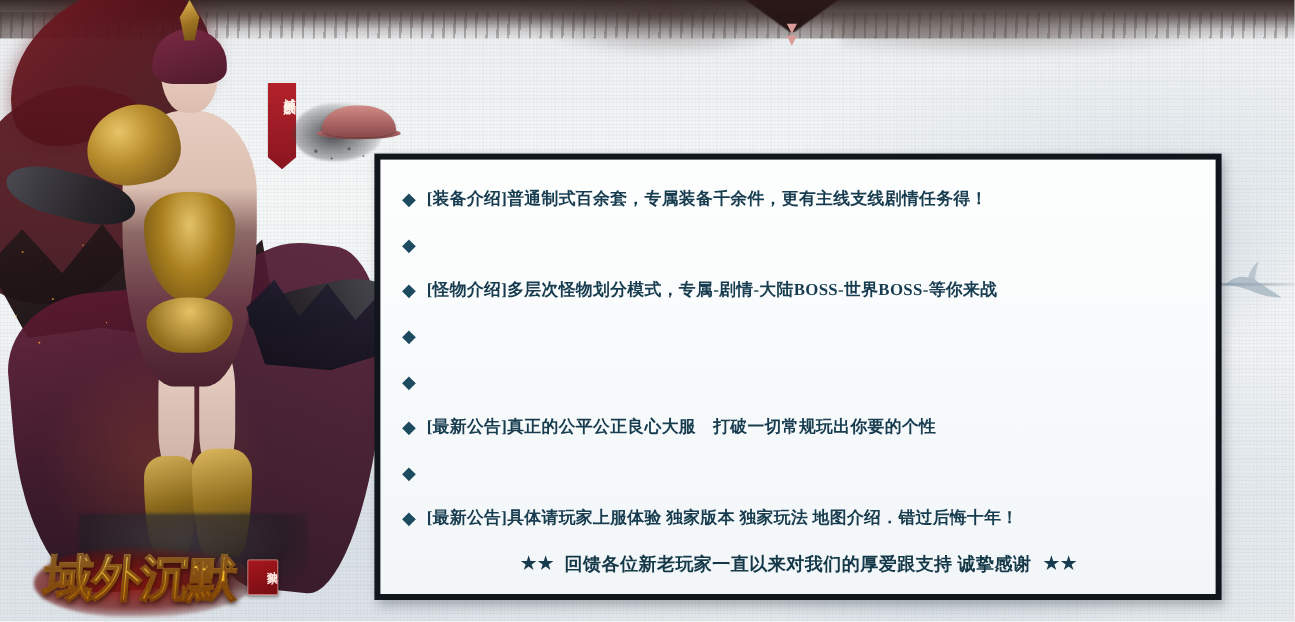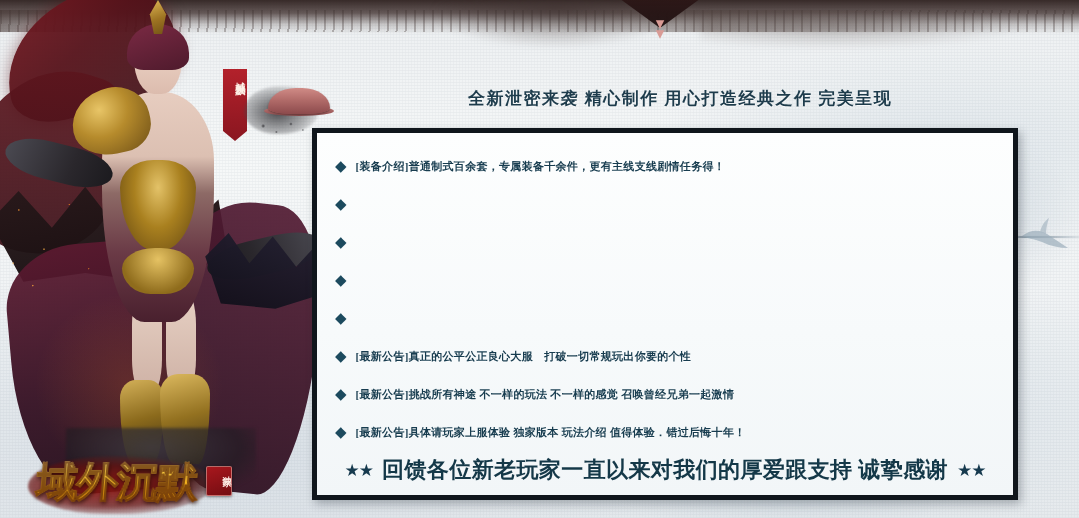--- a/index.html
+++ b/index.html
@@ -310,21 +310,21 @@
     white-space:nowrap;
   }
   .bullet{
     color:#1c4a5e;
     font-size:15px;
     margin-right:9px;
     flex:none;
     font-family:"DejaVu Sans",sans-serif;
   }
   .row-text{
-    font-size:11px;
+    font-size:14px;
     font-weight:bold;
     color:#173c4f;
     letter-spacing:.3px;
     font-family:"Liberation Serif","DejaVu Serif",serif;
     text-shadow:0 1px 0 rgba(255,255,255,.7);
   }
   .footer-row{
     display:flex;
     align-items:center;
     justify-content:center;
@@ -332,21 +332,21 @@
     margin-top:4px;
     white-space:nowrap;
   }
   .footer-star{
     color:#163a4e;
     font-size:17px;
     font-family:"DejaVu Sans",sans-serif;
     letter-spacing:-1px;
   }
   .footer-text{
-    font-size:22px; font-weight:bold; color:#143848;
+    font-size:15px; font-weight:bold; color:#143848;
     letter-spacing:.4px; margin:0 9px;
     font-family:"Liberation Serif","DejaVu Serif",serif;
   }
 
   
   .logo{
     position:absolute; left:24px; top:452px; width:212px; height:64px;
   }
   .logo-ink{
     position:absolute; left:4px; top:4px; width:186px; height:58px;
@@ -443,52 +443,51 @@
     <div class="side-banner-text">域外沉默</div>
   </div>
 
   <div class="hat-ink">
     <div class="hat-splash"></div>
     <div class="hat-brim"></div>
     <div class="hat-body"></div>
     <div class="hat-drips"></div>
   </div>
 
-  <div class="subtitle">全新泄密来袭 精心制作 用心打造经典之作 完美呈现</div>
 
   <div class="panel">
     <div class="panel-inner">
       <div id="rows">
           <div class="row">
             <span class="bullet">◆</span>
             <span class="row-text">[装备介绍]普通制式百余套，专属装备千余件，更有主线支线剧情任务得！</span>
           </div>
           <div class="row">
             <span class="bullet">◆</span>
           </div>
           <div class="row">
             <span class="bullet">◆</span>
+            <span class="row-text">[怪物介绍]多层次怪物划分模式，专属-剧情-大陆BOSS-世界BOSS-等你来战</span>
           </div>
           <div class="row">
             <span class="bullet">◆</span>
           </div>
           <div class="row">
             <span class="bullet">◆</span>
           </div>
           <div class="row">
             <span class="bullet">◆</span>
             <span class="row-text">[最新公告]真正的公平公正良心大服　打破一切常规玩出你要的个性</span>
           </div>
           <div class="row">
             <span class="bullet">◆</span>
-            <span class="row-text">[最新公告]挑战所有神途 不一样的玩法 不一样的感觉 召唤曾经兄弟一起激情</span>
-          </div>
-          <div class="row">
-            <span class="bullet">◆</span>
-            <span class="row-text">[最新公告]具体请玩家上服体验 独家版本 玩法介绍 值得体验．错过后悔十年！</span>
+          </div>
+          <div class="row">
+            <span class="bullet">◆</span>
+            <span class="row-text">[最新公告]具体请玩家上服体验 独家版本 独家玩法 地图介绍．错过后悔十年！</span>
           </div>
         </div>
       <div class="footer-row">
         <span class="footer-star">★★</span>
         <span class="footer-text">回馈各位新老玩家一直以来对我们的厚爱跟支持 诚挚感谢</span>
         <span class="footer-star">★★</span>
       </div>
     </div>
   </div>
 

